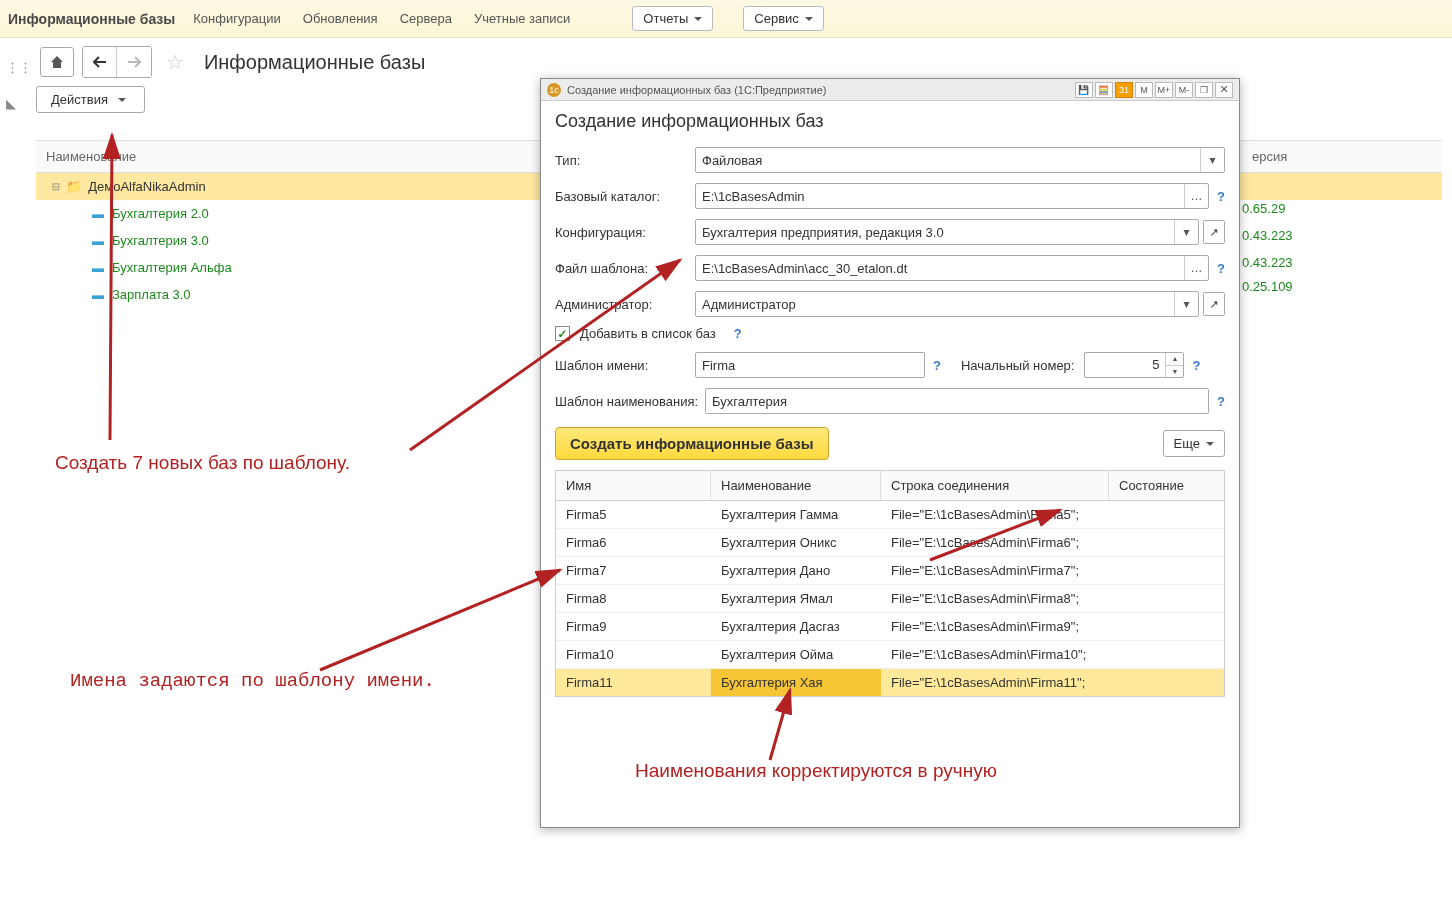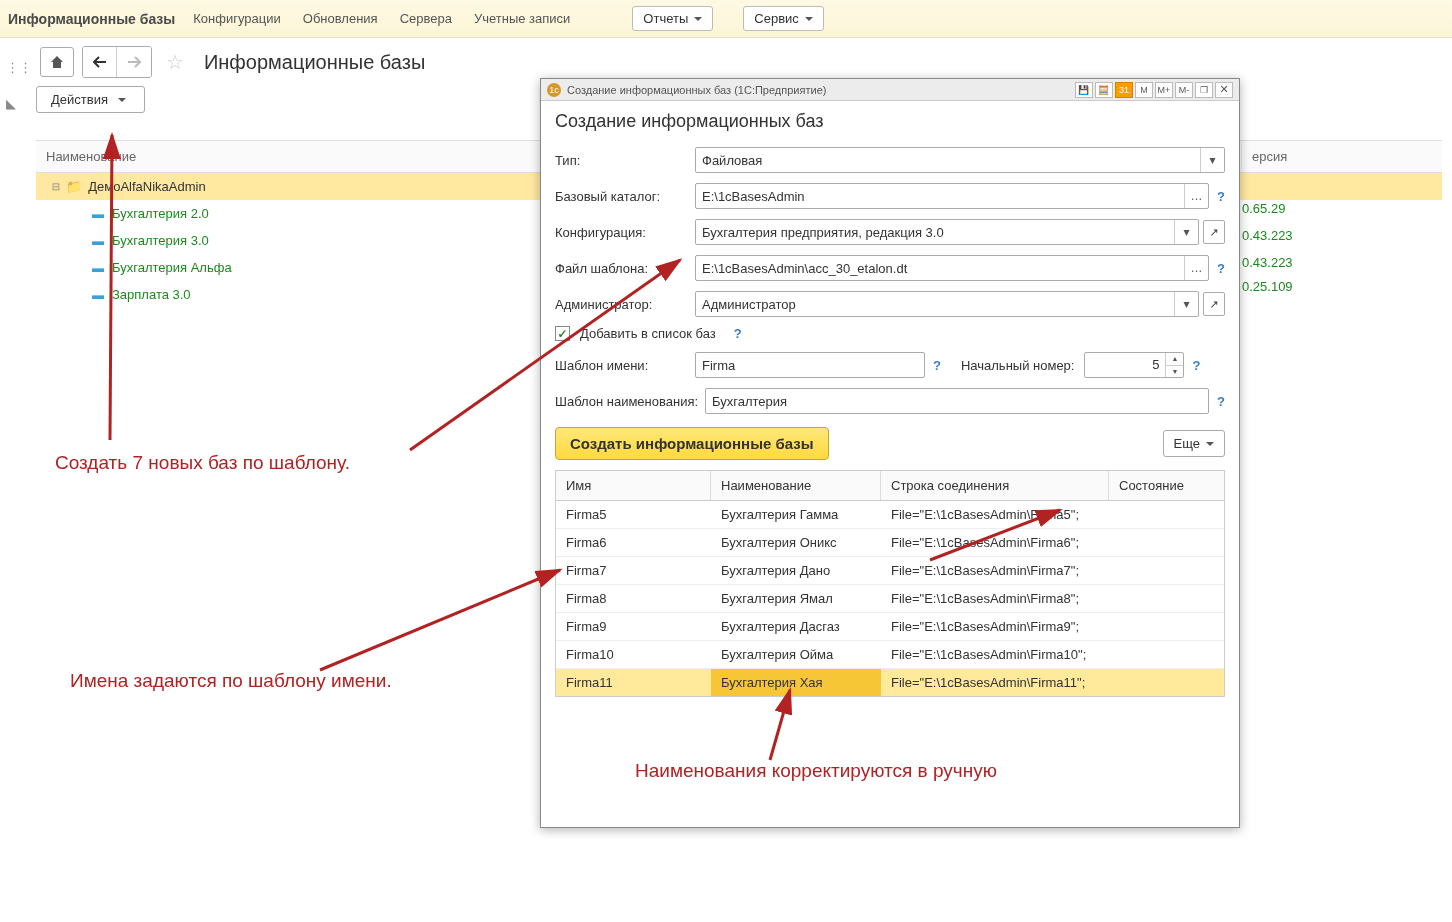--- a/index.html
+++ b/index.html
@@ -369,14 +369,14 @@
   <line x1="410" y1="450" x2="680" y2="260" stroke="#b22222" stroke-width="3" marker-end="url(#ah)"></line>
 
   <line x1="320" y1="670" x2="560" y2="570" stroke="#b22222" stroke-width="3" marker-end="url(#ah)"></line>
 
   <line x1="930" y1="560" x2="1060" y2="510" stroke="#b22222" stroke-width="3" marker-end="url(#ah)"></line>
 
   <line x1="770" y1="760" x2="790" y2="690" stroke="#b22222" stroke-width="3" marker-end="url(#ah)"></line>
 </svg>
 
 <div class="annotation" style="left:55px; top:452px;">Создать 7 новых баз по шаблону.</div>
-<div class="annotation" style="left:70px; top:670px;">Имена задаются по шаблону имени.</div>
+<div class="annotation" style="left:70px; top:670px;font-family:Liberation Mono, monospace;">Имена задаются по шаблону имени.</div>
 <div class="annotation" style="left:635px; top:760px;">Наименования корректируются в ручную</div>
 
 </body></html>

